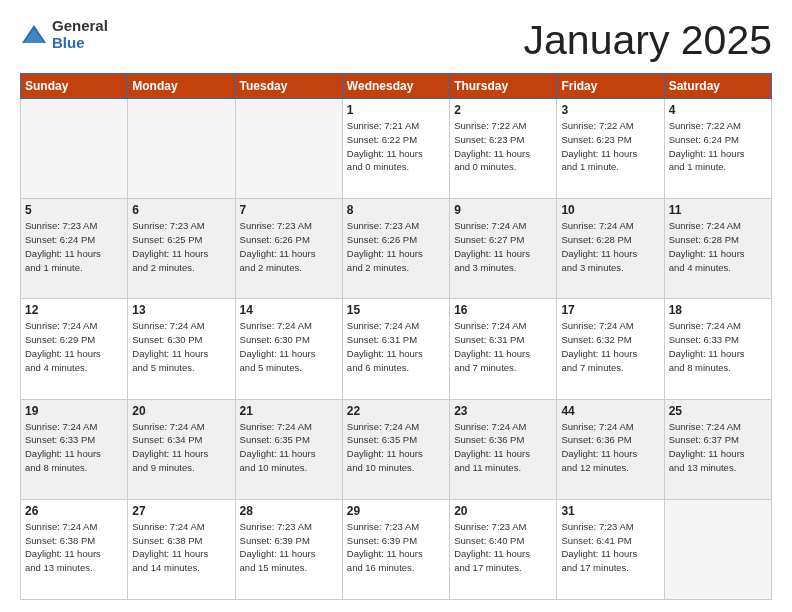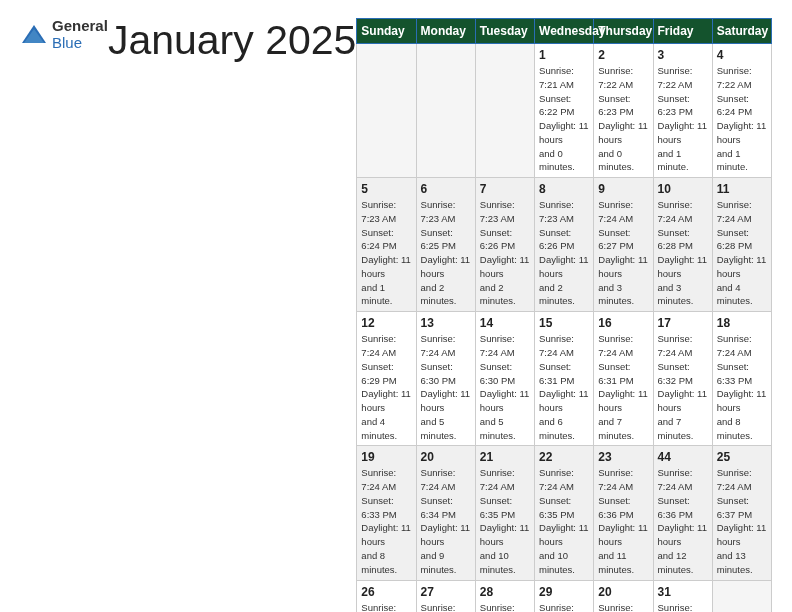--- a/index.html
+++ b/index.html
@@ -8,21 +8,21 @@
       height: 612px;
       font-family: Arial, sans-serif;
       background: #fff;
       overflow: hidden;
     }
     .page {
       width: 792px;
       height: 612px;
       padding: 18px 20px 12px 20px;
       display: flex;
-      flex-direction: row;
+      flex-direction: column;
     }
     .header {
       display: flex;
       justify-content: space-between;
       align-items: flex-start;
       margin-bottom: 10px;
     }
     .logo {
       display: flex;
       align-items: center;
@@ -33,21 +33,21 @@
       flex-direction: column;
       line-height: 1.1;
     }
     .logo-general {
       font-size: 15px;
       font-weight: bold;
       color: #333;
     }
     .logo-blue {
       font-size: 15px;
-      font-weight: normal;
+      font-weight: bold;
       color: #2a6db5;
     }
     .logo-icon {
       width: 28px;
       height: 28px;
     }
     .title-block {
       text-align: right;
     }
     .month-title {
@@ -61,21 +61,21 @@
       color: #555;
     }
     .calendar {
       flex: 1;
       border: 1px solid #ccc;
       border-collapse: collapse;
       width: 100%;
       table-layout: fixed;
     }
     .calendar th {
-      background: #14532d;
+      background: #c2410c;
       color: #fff;
       font-size: 12px;
       font-weight: bold;
       padding: 5px 4px;
       text-align: left;
       border: 1px solid #2a6db5;
     }
     .calendar td {
       border: 1px solid #ccc;
       vertical-align: top;

